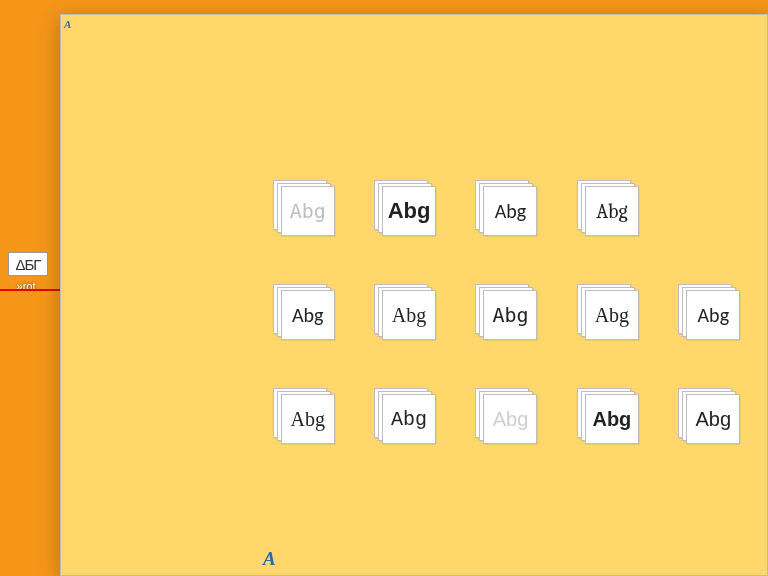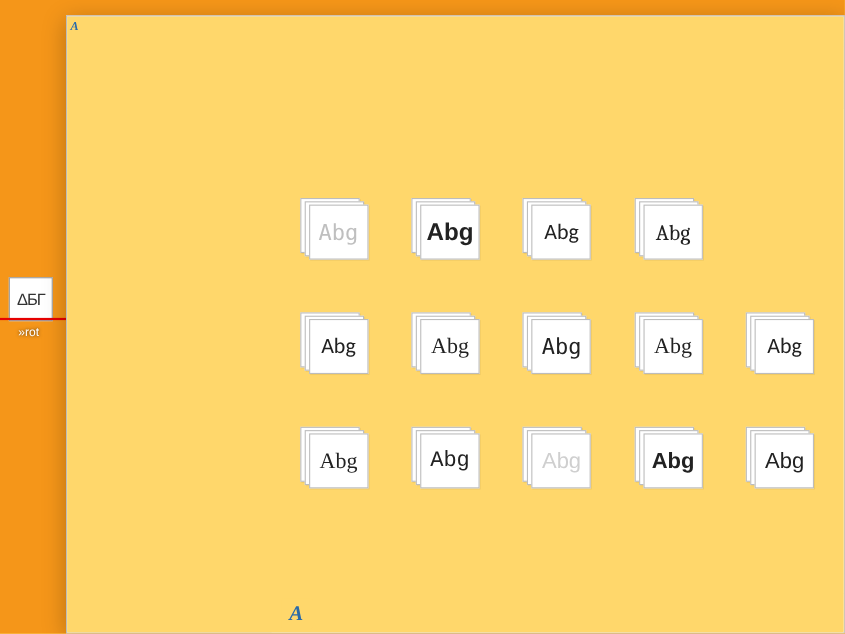--- a/index.html
+++ b/index.html
@@ -1,20 +1,20 @@
 <!DOCTYPE html>
 <html><head>
 <meta charset="utf-8">
 <style>
 * { box-sizing: border-box; margin: 0; padding: 0; font-family: "Segoe UI", Tahoma, sans-serif; }
 html, body { width: 768px; height: 576px; overflow: hidden; }
 body { background: #f59619; position: relative; }
 
 .desktop-icon { position: absolute; left: 2px; top: 252px; width: 52px; text-align: center; cursor: pointer; }
-.desktop-icon .di-img { width: 40px; height: 40px; background: #fff; border: 1px solid #999; margin: 0 auto 4px; display: flex; align-items: center; justify-content: center; font-size: 15px; font-weight: 400; letter-spacing: -1px; color: #333; }
+.desktop-icon .di-img { width: 40px; height: 24px; background: #fff; border: 1px solid #999; margin: 0 auto 4px; display: flex; align-items: center; justify-content: center; font-size: 15px; font-weight: 400; letter-spacing: -1px; color: #333; }
 .desktop-icon .di-label { color: #fff; font-size: 11px; text-shadow: 0 0 3px rgba(0,0,0,.7); width: 60px; margin-left: -6px; }
 
 .arrow { position: absolute; left: 0; top: 285px; width: 357px; height: 10px; pointer-events: none; }
 .arrow-line { position: absolute; left: 0; top: 4px; width: 344px; height: 2px; background: #e60000; }
 .arrow-head { position: absolute; right: 0; top: 0; width: 0; height: 0; border-left: 14px solid #e60000; border-top: 5px solid transparent; border-bottom: 5px solid transparent; }
 
 .win { position: absolute; left: 60px; top: 14px; right: 0; bottom: 0; background: #fff; border: 1px solid #bbb; box-shadow: 0 4px 20px rgba(0,0,0,.25); display: flex; flex-direction: column; }
 
 .titlebar { height: 28px; display: flex; align-items: center; padding: 0 0 0 8px; border-bottom: 1px solid #e5e5e5; }
 .titlebar .tb-ico { width: 16px; height: 16px; position: relative; margin-right: 6px; }

